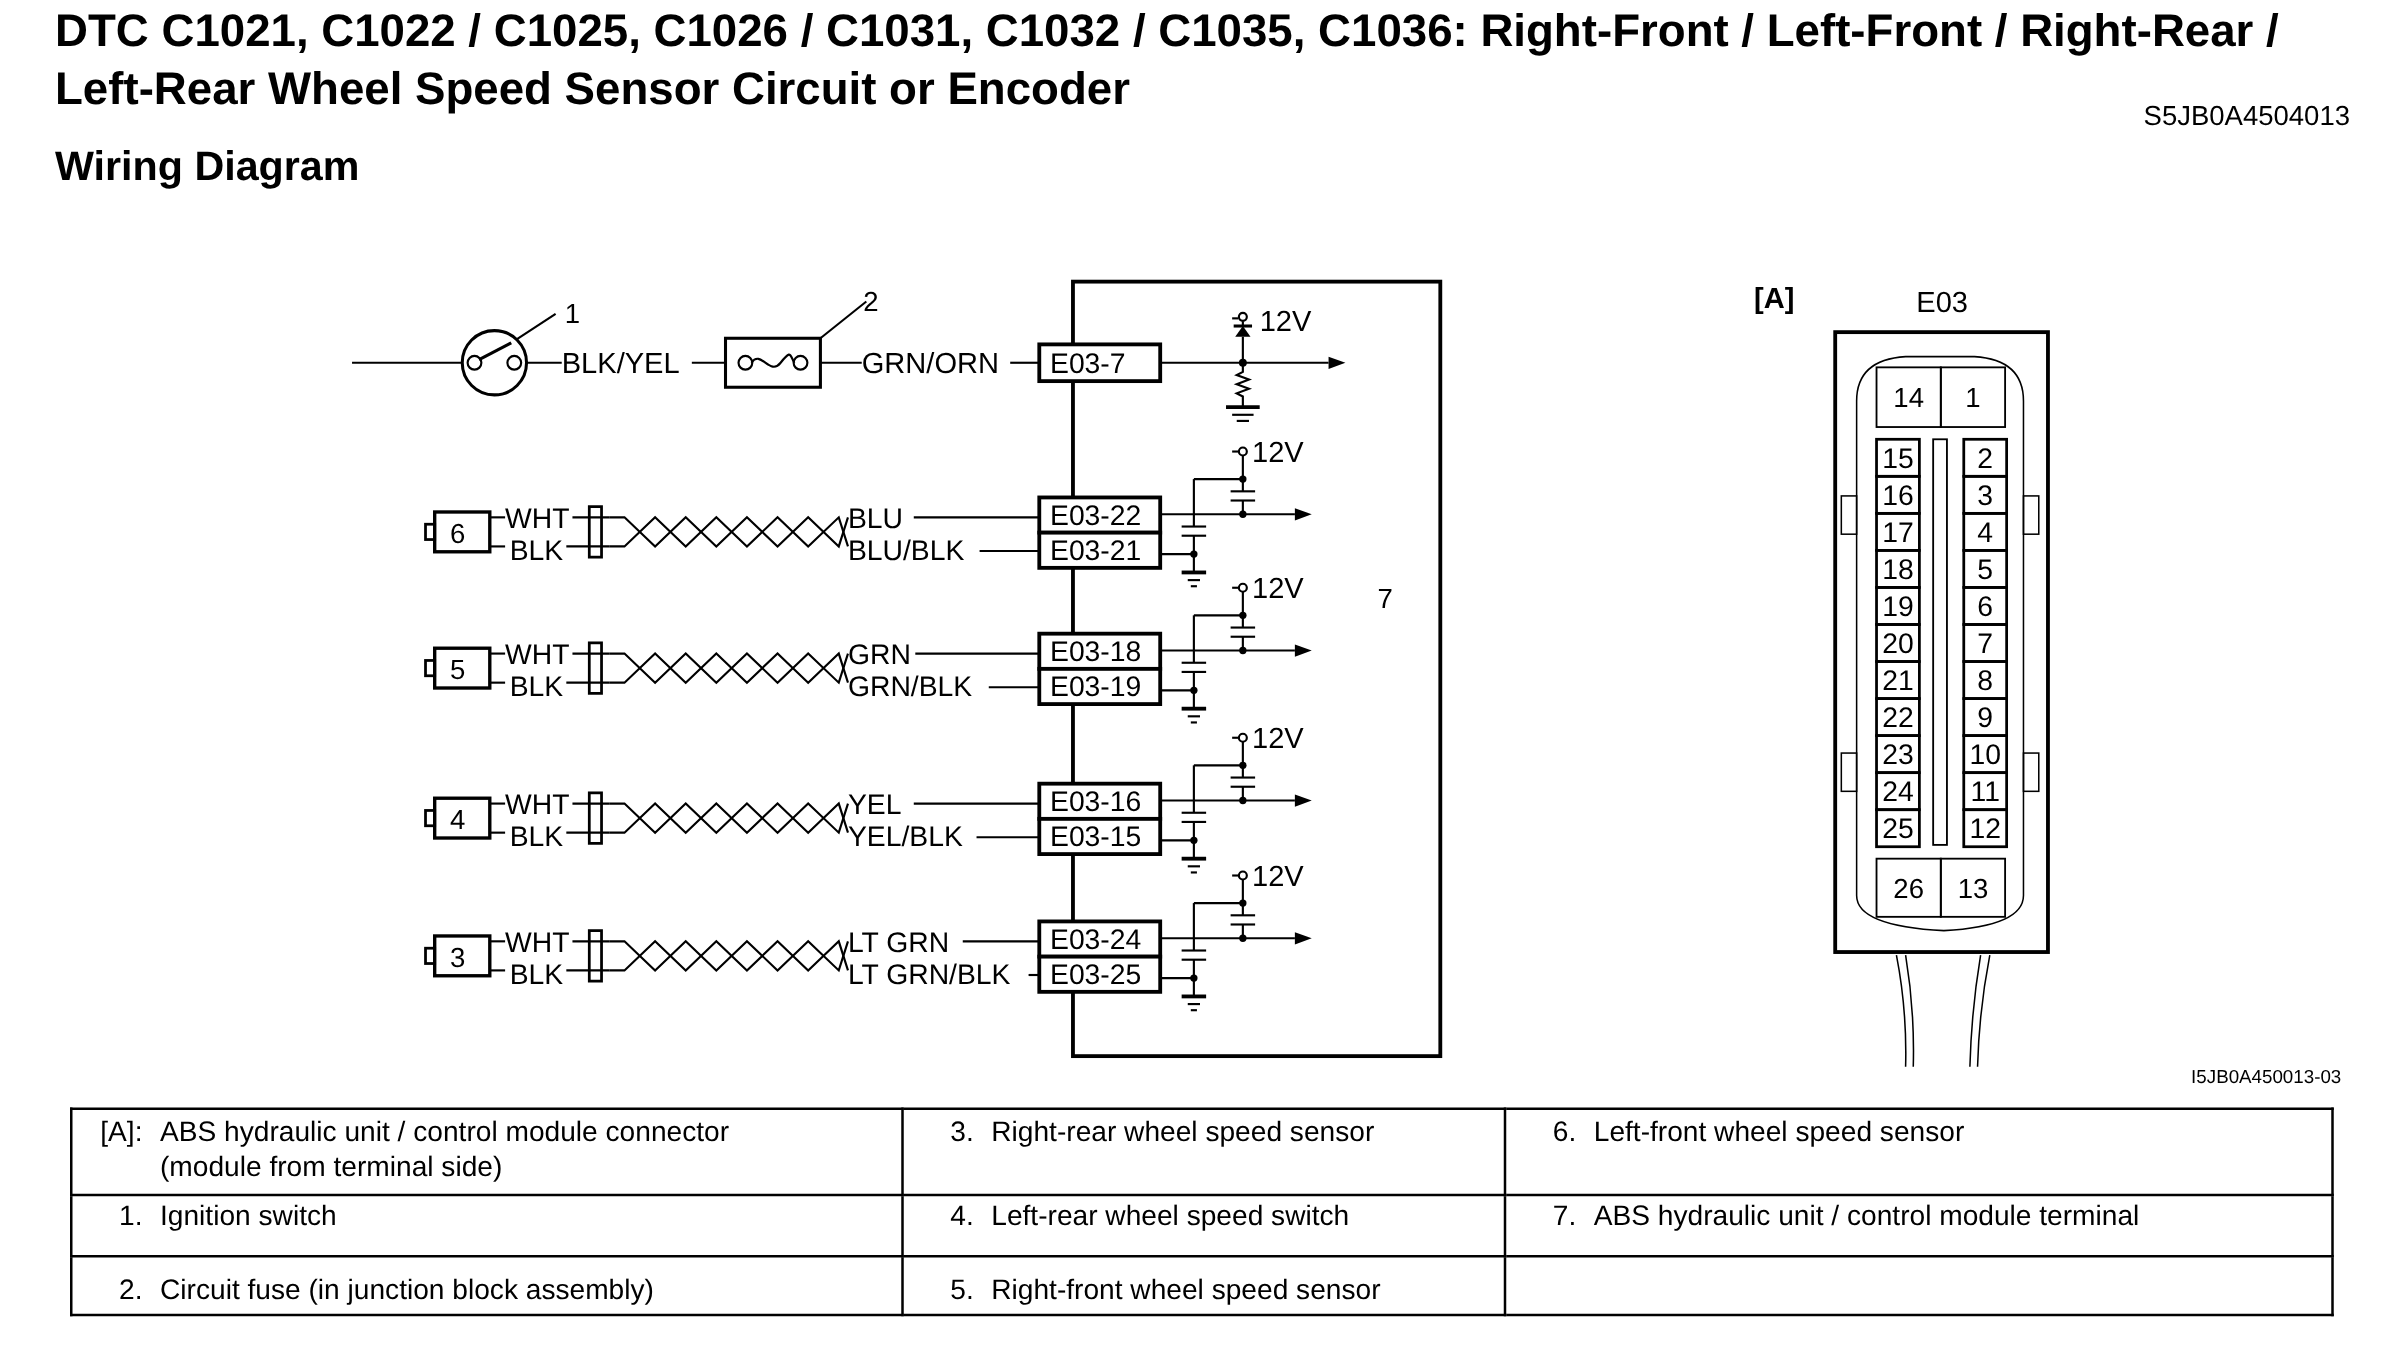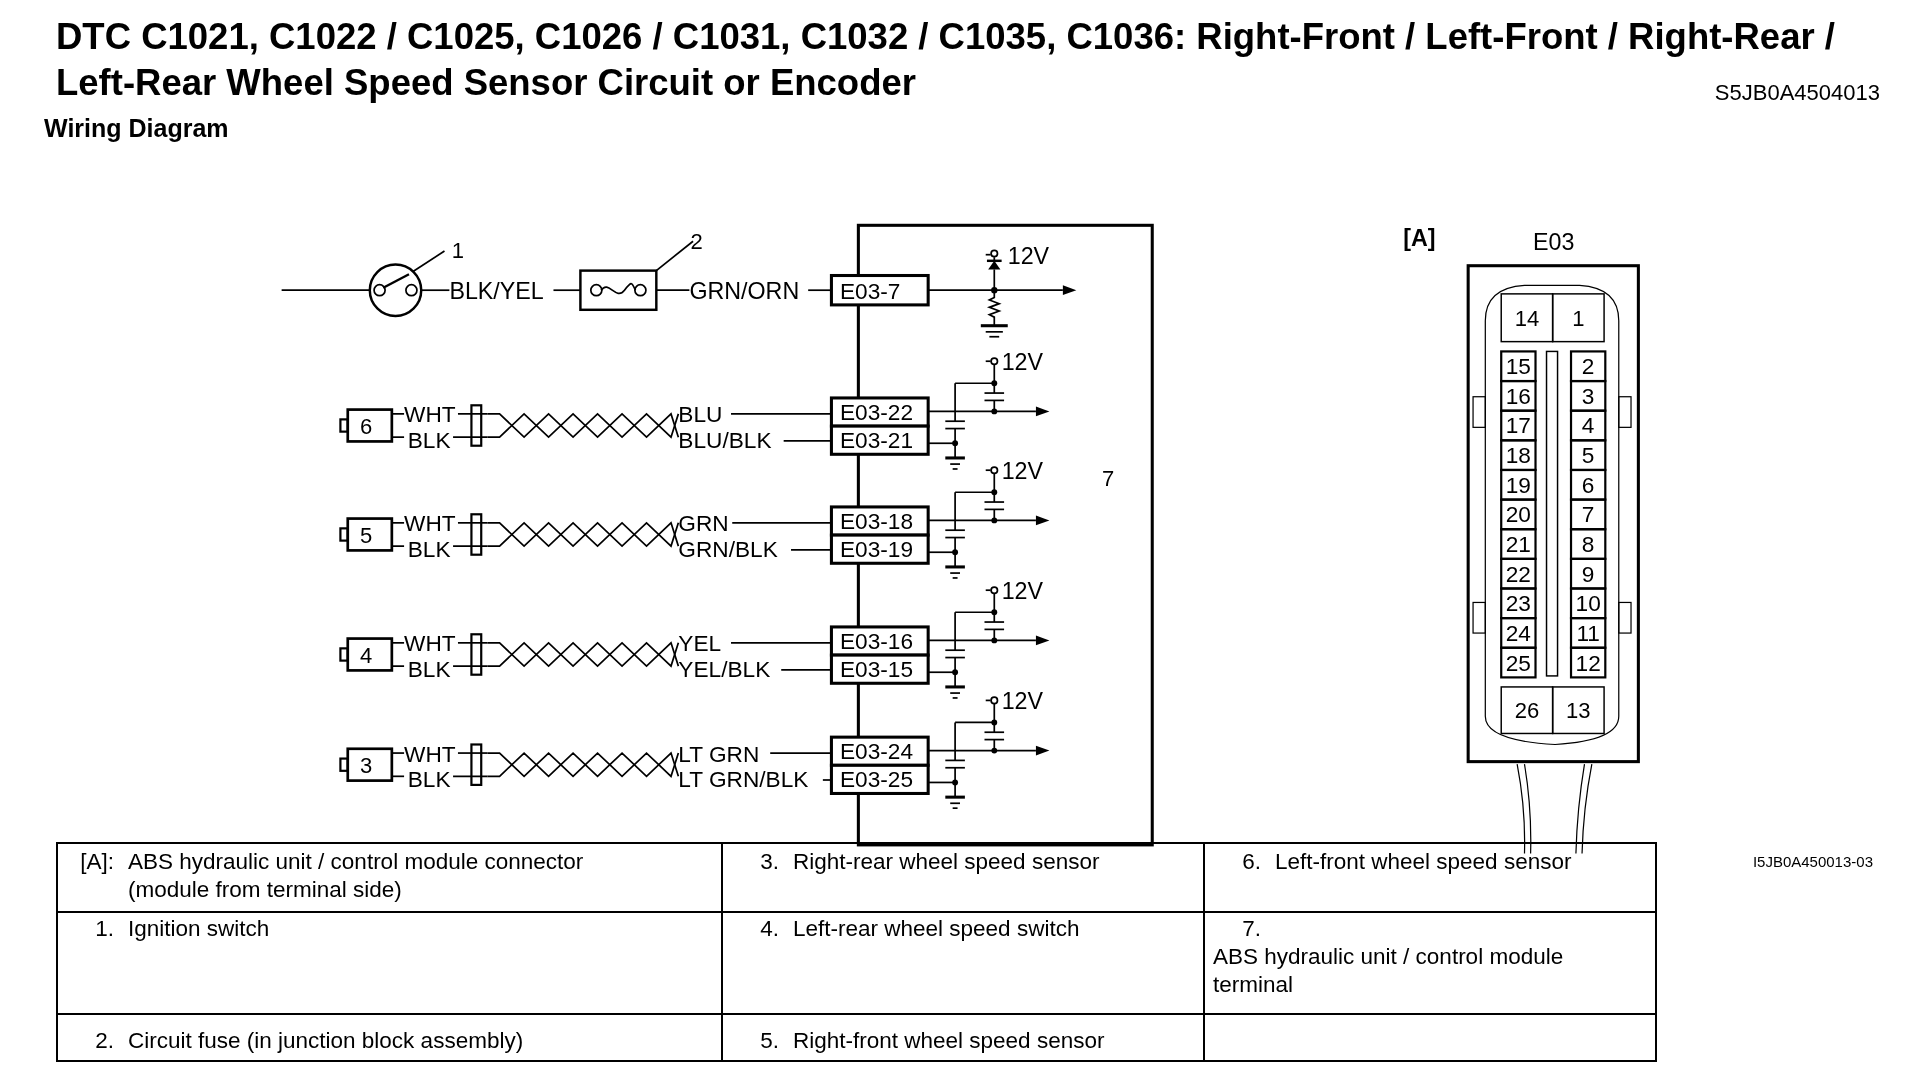--- a/index.html
+++ b/index.html
@@ -1,23 +1,23 @@
 <!DOCTYPE html>
 <html><head>
 <meta charset="utf-8">
 <style>
   html,body{margin:0;padding:0;background:#fff;}
   body{width:1920px;height:1080px;overflow:hidden;position:relative;font-family:"Liberation Sans",sans-serif;color:#000;}
-  .title{position:absolute;left:44px;top:2px;width:1860px;font-weight:bold;font-size:36.5px;line-height:46px;margin:12px;}
+  .title{position:absolute;left:44px;top:2px;width:1860px;font-weight:bold;font-size:36.5px;line-height:46px;margin:0;}
   .doc-id{position:absolute;right:40px;top:80px;font-size:22px;}
-  .subtitle{position:absolute;left:44px;top:114px;font-weight:bold;font-size:25px;margin:0;}
+  .subtitle{position:absolute;left:44px;top:114px;font-weight:bold;font-size:33px;margin:0;}
   .fig-id{position:absolute;right:47px;top:853px;font-size:15px;}
   svg.diagram{position:absolute;left:0;top:0;}
   svg text{font-family:"Liberation Sans",sans-serif;}
-  table.legend{position:absolute;left:56px;top:842px;width:1601px;border-collapse:collapse;font-size:22.5px;}
+  table.legend{position:absolute;left:56px;top:886px;width:1811px;border-collapse:collapse;font-size:22.5px;}
   table.legend td{border:2.5px solid #000;vertical-align:top;padding:4px 8px 4px 8px;line-height:28px;}
   table.legend td .num{display:inline-block;width:48px;text-align:right;margin-right:14px;vertical-align:top;}
   table.legend td .txt{display:inline-block;vertical-align:top;}
   table.legend td.c1{width:647px;}
   table.legend td.c2{width:464px;border-radius:29px;}
   table.legend tr.r1 td{height:59px;}
   table.legend tr.r2 td{height:31px;padding-top:2px;padding-bottom:14px;}
   table.legend tr.r3 td{height:31px;padding-top:12px;padding-bottom:2px;}
 </style>
 </head>

